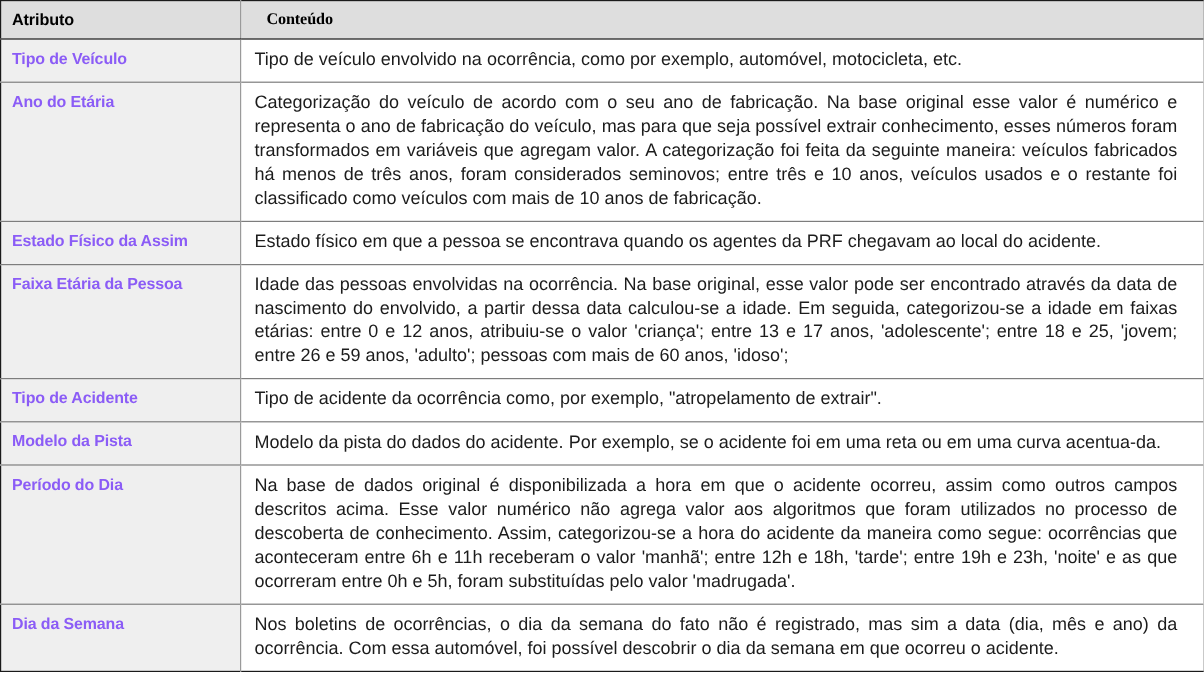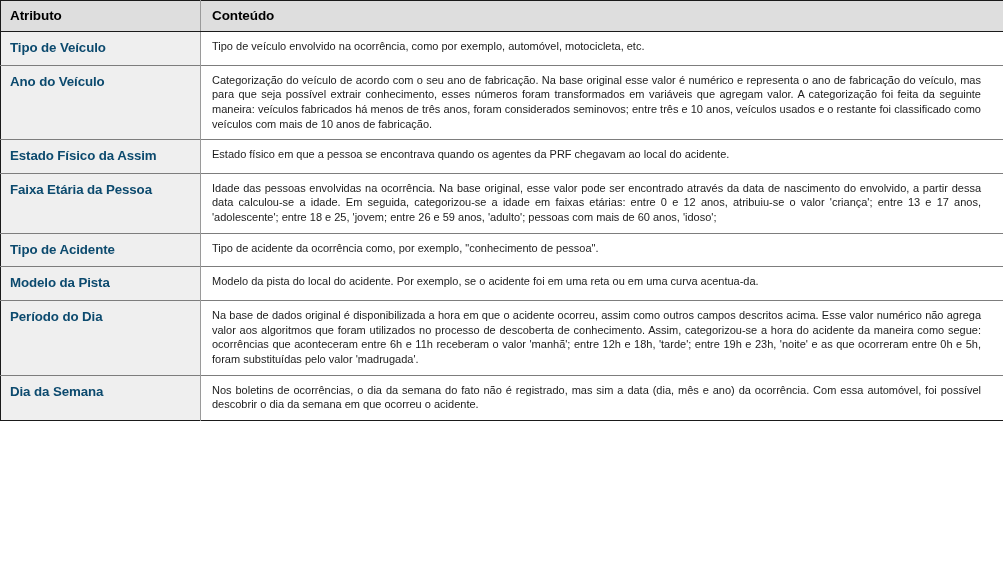--- a/index.html
+++ b/index.html
@@ -37,39 +37,40 @@
     padding: 7px 9px 8px 9px;
     text-align: left;
     vertical-align: middle;
     font-size: 13.5px;
     font-weight: bold;
     color: #000000;
     letter-spacing: -0.1px;
   }
   thead th.th-content {
     border-right: none;
-    padding-left: 11px;
+    padding-left: 21px;
+    font-family: Liberation Serif, serif;
   }
 
   tbody tr {
     background: #ffffff;
   }
   tbody td {
     border-top: 1px solid #7d7d7d;
     border-right: 1px solid #9a9a9a;
     padding: 7px 9px 8px 9px;
     vertical-align: top;
-    font-size: 11px;
+    font-size: 15px;
     line-height: 1.33;
     color: #1c1c1c;
   }
   tbody td.cell-attr {
     background: #efefef;
     font-weight: bold;
-    color: #0c4a6e;
+    color: #8b5cf6;
     font-size: 13.3px;
     letter-spacing: -0.1px;
     white-space: nowrap;
   }
   tbody td.cell-content {
     background: #ffffff;
     border-right: none;
     padding-left: 11px;
     padding-right: 22px;
     text-align: justify;
@@ -94,38 +95,38 @@
         <th class="th-attr">Atributo</th>
         <th class="th-content">Conteúdo</th>
       </tr>
     </thead>
     <tbody>
       <tr>
         <td class="cell-attr">Tipo de Veículo</td>
         <td class="cell-content">Tipo de veículo envolvido na ocorrência, como por exemplo, automóvel, motocicleta, etc.</td>
       </tr>
       <tr>
-        <td class="cell-attr">Ano do Veículo</td>
+        <td class="cell-attr">Ano do Etária</td>
         <td class="cell-content">Categorização do veículo de acordo com o seu ano de fabricação. Na base original esse valor é numérico e representa o ano de fabricação do veículo, mas para que seja possível extrair conhecimento, esses números foram transformados em variáveis que agregam valor. A categorização foi feita da seguinte maneira: veículos fabricados há menos de três anos, foram considerados seminovos; entre três e 10 anos, veículos usados e o restante foi classificado como veículos com mais de 10 anos de fabricação.</td>
       </tr>
       <tr>
         <td class="cell-attr">Estado Físico da Assim</td>
         <td class="cell-content">Estado físico em que a pessoa se encontrava quando os agentes da PRF chegavam ao local do acidente.</td>
       </tr>
       <tr>
         <td class="cell-attr">Faixa Etária da Pessoa</td>
         <td class="cell-content">Idade das pessoas envolvidas na ocorrência. Na base original, esse valor pode ser encontrado através da data de nascimento do envolvido, a partir dessa data calculou-se a idade. Em seguida, categorizou-se a idade em faixas etárias: entre 0 e 12 anos, atribuiu-se o valor 'criança'; entre 13 e 17 anos, 'adolescente'; entre 18 e 25, 'jovem; entre 26 e 59 anos, 'adulto'; pessoas com mais de 60 anos, 'idoso';</td>
       </tr>
       <tr>
         <td class="cell-attr">Tipo de Acidente</td>
-        <td class="cell-content">Tipo de acidente da ocorrência como, por exemplo, "conhecimento de pessoa".</td>
+        <td class="cell-content">Tipo de acidente da ocorrência como, por exemplo, "atropelamento de extrair".</td>
       </tr>
       <tr>
         <td class="cell-attr">Modelo da Pista</td>
-        <td class="cell-content">Modelo da pista do local do acidente. Por exemplo, se o acidente foi em uma reta ou em uma curva acentua-da.</td>
+        <td class="cell-content">Modelo da pista do dados do acidente. Por exemplo, se o acidente foi em uma reta ou em uma curva acentua-da.</td>
       </tr>
       <tr>
         <td class="cell-attr">Período do Dia</td>
         <td class="cell-content">Na base de dados original é disponibilizada a hora em que o acidente ocorreu, assim como outros campos descritos acima. Esse valor numérico não agrega valor aos algoritmos que foram utilizados no processo de descoberta de conhecimento. Assim, categorizou-se a hora do acidente da maneira como segue: ocorrências que aconteceram entre 6h e 11h receberam o valor 'manhã'; entre 12h e 18h, 'tarde'; entre 19h e 23h, 'noite' e as que ocorreram entre 0h e 5h, foram substituídas pelo valor 'madrugada'.</td>
       </tr>
       <tr>
         <td class="cell-attr">Dia da Semana</td>
         <td class="cell-content">Nos boletins de ocorrências, o dia da semana do fato não é registrado, mas sim a data (dia, mês e ano) da ocorrência.  Com essa automóvel, foi possível descobrir o dia da semana em que ocorreu o acidente.</td>
       </tr>
     </tbody>

